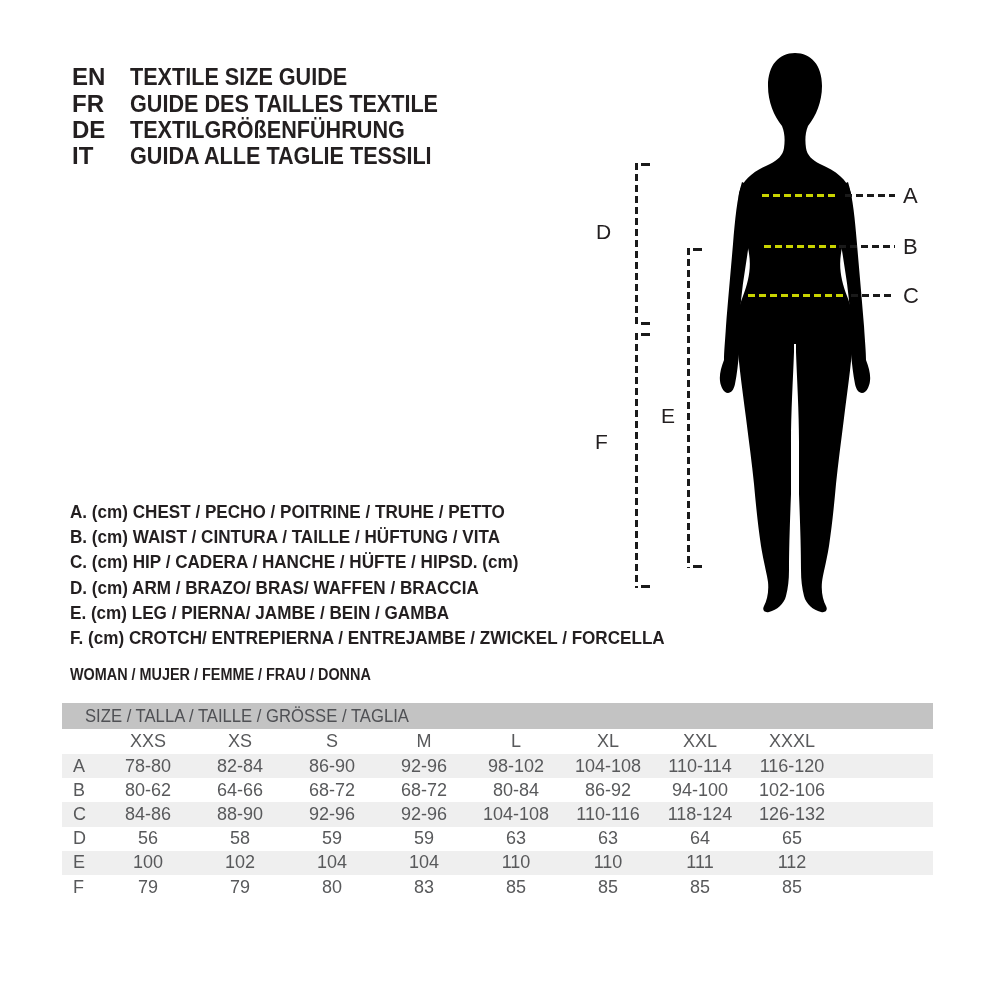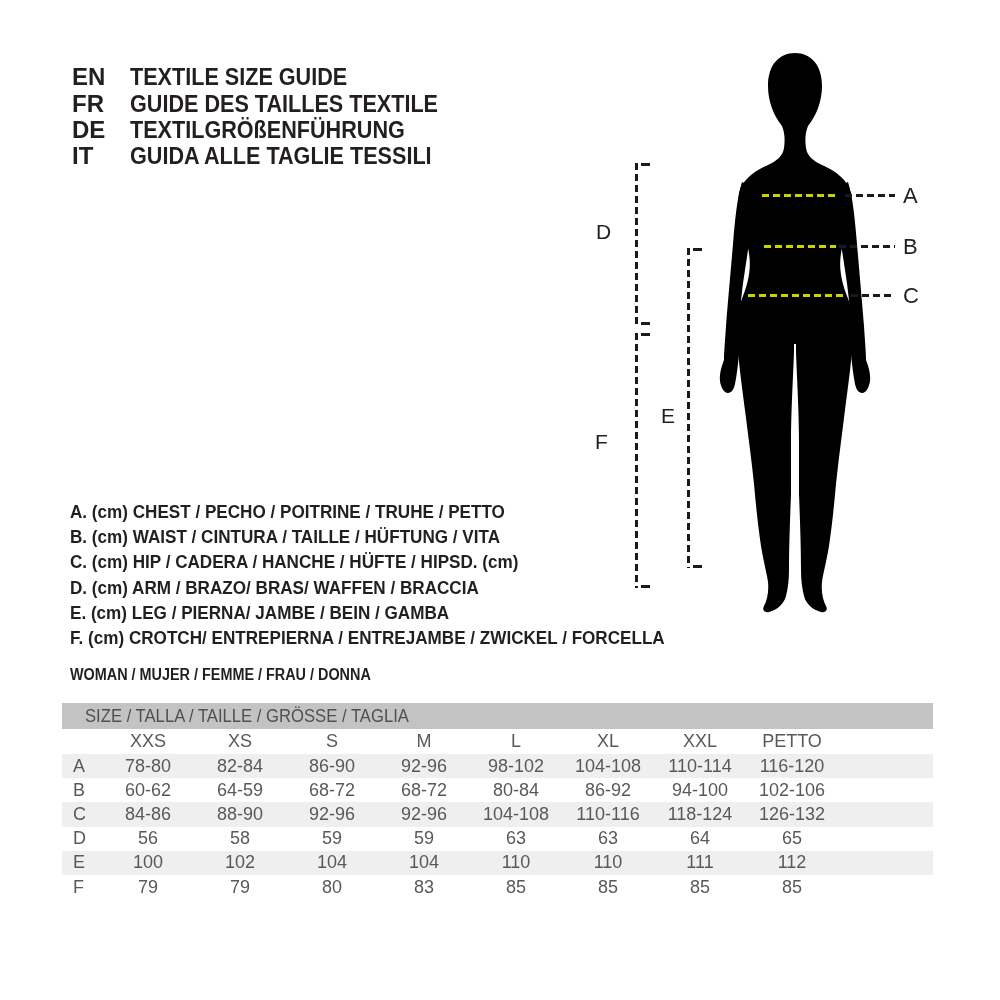--- a/index.html
+++ b/index.html
@@ -149,41 +149,41 @@
       <thead>
         <tr>
           <th></th>
           <th>XXS</th>
           <th>XS</th>
           <th>S</th>
           <th>M</th>
           <th>L</th>
           <th>XL</th>
           <th>XXL</th>
-          <th>PETTO</th>
+          <th>XXXL</th>
           <th></th>
         </tr>
       </thead>
       <tbody>
         <tr>
           <th>A</th>
           <td>78-80</td>
           <td>82-84</td>
           <td>86-90</td>
           <td>92-96</td>
           <td>98-102</td>
           <td>104-108</td>
           <td>110-114</td>
           <td>116-120</td>
           <td></td>
         </tr>
         <tr>
           <th>B</th>
-          <td>60-62</td>
-          <td>64-59</td>
+          <td>80-62</td>
+          <td>64-66</td>
           <td>68-72</td>
           <td>68-72</td>
           <td>80-84</td>
           <td>86-92</td>
           <td>94-100</td>
           <td>102-106</td>
           <td></td>
         </tr>
         <tr>
           <th>C</th>

